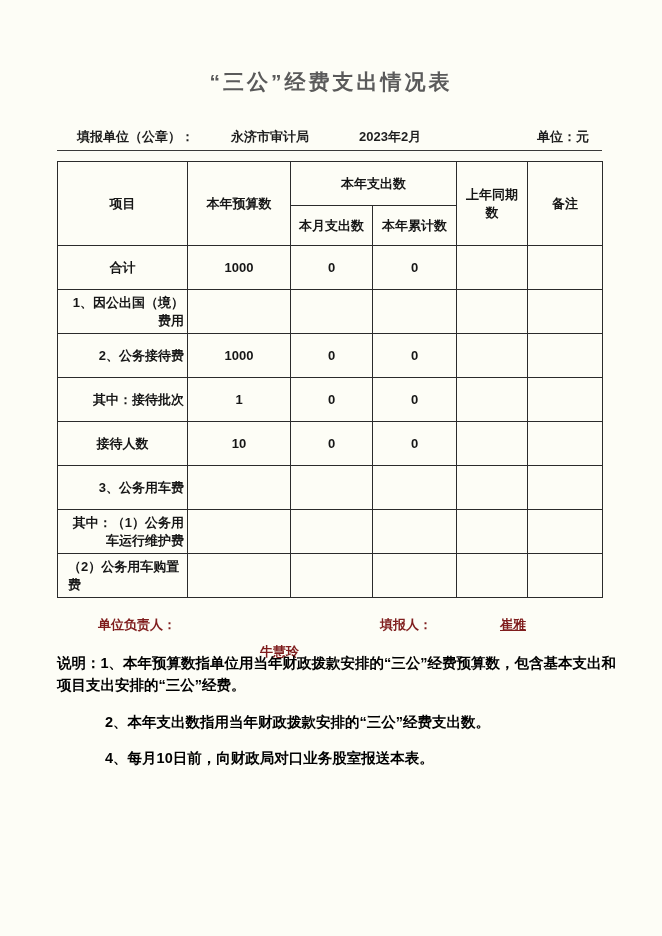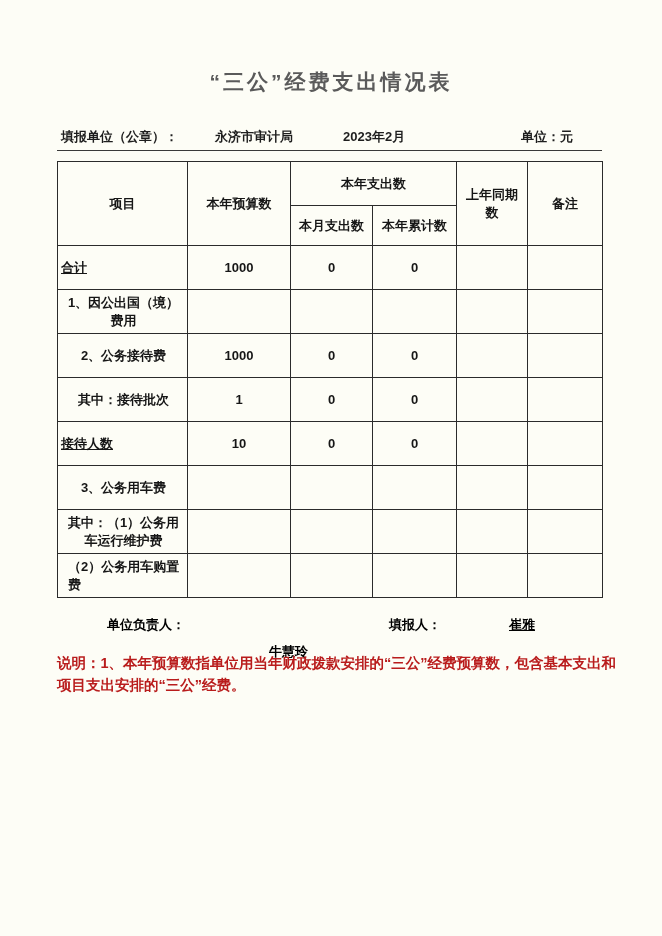--- a/index.html
+++ b/index.html
@@ -34,21 +34,21 @@
   .meta {
     position: absolute;
     top: 124px;
     left: 57px;
     width: 545px;
     height: 26px;
     border-bottom: 1px solid #3a3a3a;
     font-size: 13px;
     color: #1e1e1e;
   }
-  .meta span { position: absolute; top: 4px; white-space: nowrap; }
+  .meta span { position: absolute; top: 4px; white-space: nowrap; margin-left: 16px; }
   .meta .m-label  { left: 4px; }
   .meta .m-value  { left: 158px; }
   .meta .m-date   { left: 286px; }
   .meta .m-unit   { left: 464px; }
 
   .table-wrap {
     position: absolute;
     top: 161px;
     left: 57px;
   }
@@ -64,47 +64,47 @@
     text-align: center;
     vertical-align: middle;
     padding: 2px 3px;
     font-weight: bold;
     word-break: break-all;
     line-height: 1.35;
   }
   tr.hdr1 { height: 44px; }
   tr.hdr2 { height: 40px; }
   tr.row  { height: 44px; }
-  td.left   { text-align: center; padding-left: 5px; }
+  td.left   { text-align: right; padding-left: 5px; }
   td.indent { text-align: left; padding-left: 10px; margin-top: 20px; }
-  td.center { text-align: left; text-decoration: underline; }
+  td.center { text-align: center; }
 
   .sign-row {
     position: absolute;
     top: 616px;
-    left: 57px;
+    left: 48px;
     width: 545px;
     height: 22px;
     font-size: 13px;
-    color: #000000;
+    color: #7f1d1d;
   }
   .sign-row span { position: absolute; top: 0; white-space: nowrap; }
   .s-resp-label { left: 50px; }
   .s-resp-value { left: 212px; margin-top: 27px; }
   .s-fill-label { left: 332px; }
   .s-fill-value { left: 452px; text-decoration: underline; }
 
   .notes {
     position: absolute;
     top: 652px;
     left: 57px;
     width: 566px;
     font-size: 14.5px;
     line-height: 1.55;
-    color: #b91c1c;
+    color: #000000;
   }
   .notes p { margin: 0 0 14px 0; }
   .notes p.indented { padding-left: 48px; }
 </style>
 </head>
 <body>
 
 <div class="page">
 
   <h1 class="title">“三公”经费支出情况表</h1>
@@ -216,15 +216,17 @@
 
   <div class="sign-row">
     <span class="s-resp-label">单位负责人：</span>
     <span class="s-resp-value">牛慧玲</span>
     <span class="s-fill-label">填报人：</span>
     <span class="s-fill-value">崔雅</span>
   </div>
 
   <div class="notes">
     <p>说明：1、本年预算数指单位用当年财政拨款安排的“三公”经费预算数，包含基本支出和项目支出安排的“三公”经费。</p>
+    <p class="indented">2、本年支出数指用当年财政拨款安排的“三公”经费支出数。</p>
+    <p class="indented">4、每月10日前，向财政局对口业务股室报送本表。</p>
   </div>
 
 </div>
 
 </body></html>

